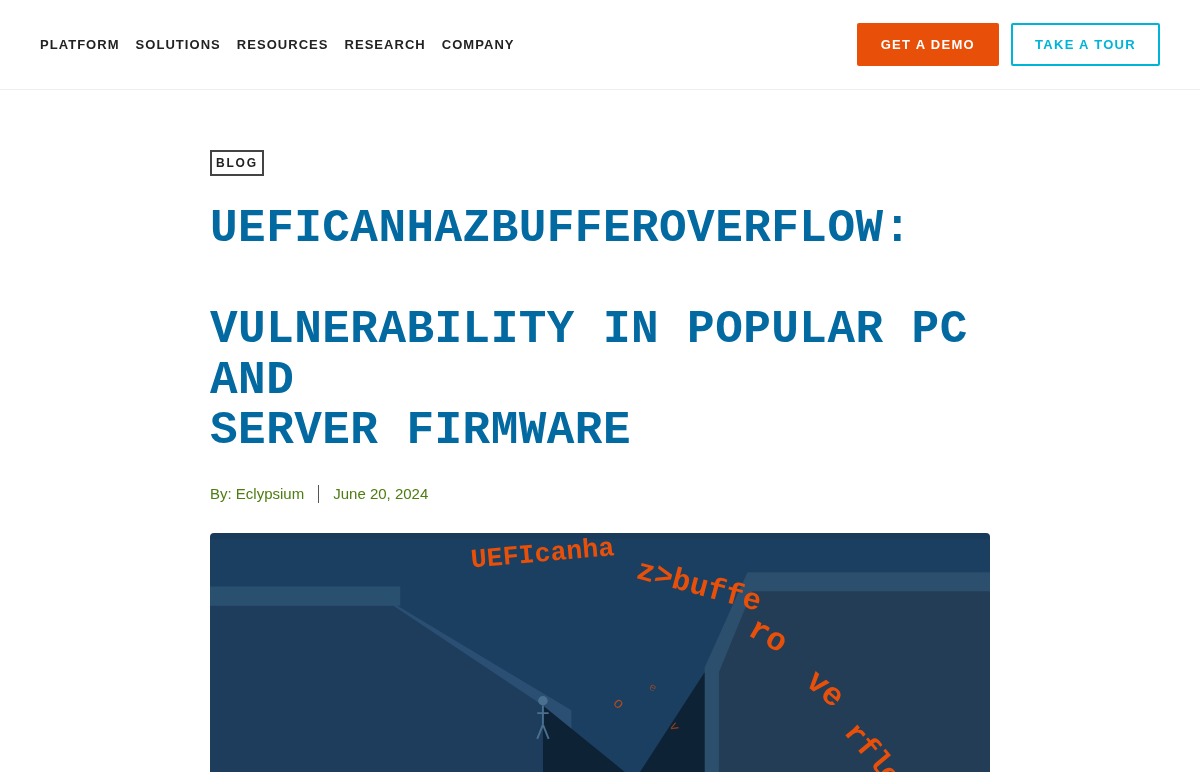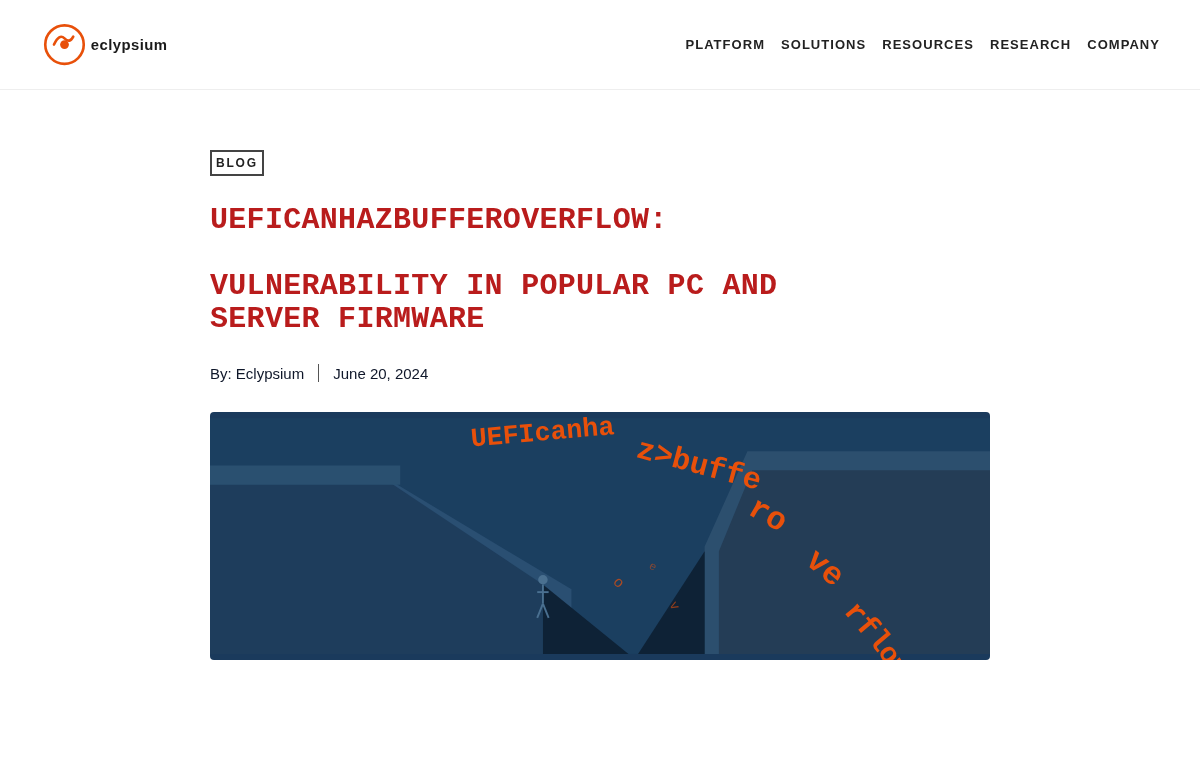--- a/index.html
+++ b/index.html
@@ -99,35 +99,35 @@
       font-size: 12px;
       font-weight: 700;
       letter-spacing: 0.15em;
       text-transform: uppercase;
       padding: 4px 4px;
       margin-bottom: 28px;
     }
 
     .article-title {
       font-family: 'Courier New', Courier, monospace;
-      font-size: 30px;
+      font-size: 46px;
       font-weight: 900;
       line-height: 1.1;
-      color: #b91c1c;
+      color: #0369a1;
       text-transform: uppercase;
       letter-spacing: 0.01em;
       margin-bottom: 28px;
     }
 
     .article-meta {
       display: flex;
       align-items: center;
       gap: 14px;
       font-size: 15px;
-      color: #0f172a;
+      color: #4d7c0f;
       margin-bottom: 30px;
     }
 
     .meta-divider {
       width: 1px;
       height: 18px;
       background: #555;
       display: inline-block;
     }
 
@@ -145,39 +145,33 @@
     
     .hero-svg {
       width: 100%;
       height: 100%;
     }
   </style>
 </head>
 <body>
 
 <header>
-  <div class="logo-area">
-    <svg class="logo-svg" viewBox="0 0 160 55" xmlns="http://www.w3.org/2000/svg">
-
-      <circle cx="28" cy="27" r="22" fill="none" stroke="#e8500a" stroke-width="3"></circle>
-      <path d="M16 27 Q22 14 28 20 Q34 26 38 18" fill="none" stroke="#e8500a" stroke-width="3" stroke-linecap="round"></path>
-      <circle cx="28" cy="27" r="5" fill="#e8500a"></circle>
-
-      <text x="58" y="33" font-family="Arial, sans-serif" font-size="17" font-weight="700" fill="#1a1a1a" letter-spacing="0.5">eclypsium</text>
-    </svg>
-  </div>
 
   <nav>
     <a class="nav-link">PLATFORM</a>
     <a class="nav-link">SOLUTIONS</a>
     <a class="nav-link">RESOURCES</a>
     <a class="nav-link">RESEARCH</a>
     <a class="nav-link">COMPANY</a>
   </nav>
 
+  <div class="header-actions">
+    <button class="btn-demo">GET A DEMO</button>
+    <button class="btn-tour">TAKE A TOUR</button>
+  </div>
 </header>
 
 <main>
   <span class="blog-badge">BLOG</span>
 
   <h1 class="article-title">
     <span>UEFICANHAZBUFFEROVERFLOW:</span><br>
     <br>
     <span>VULNERABILITY IN POPULAR PC AND</span><br>
     <span>SERVER FIRMWARE</span>

